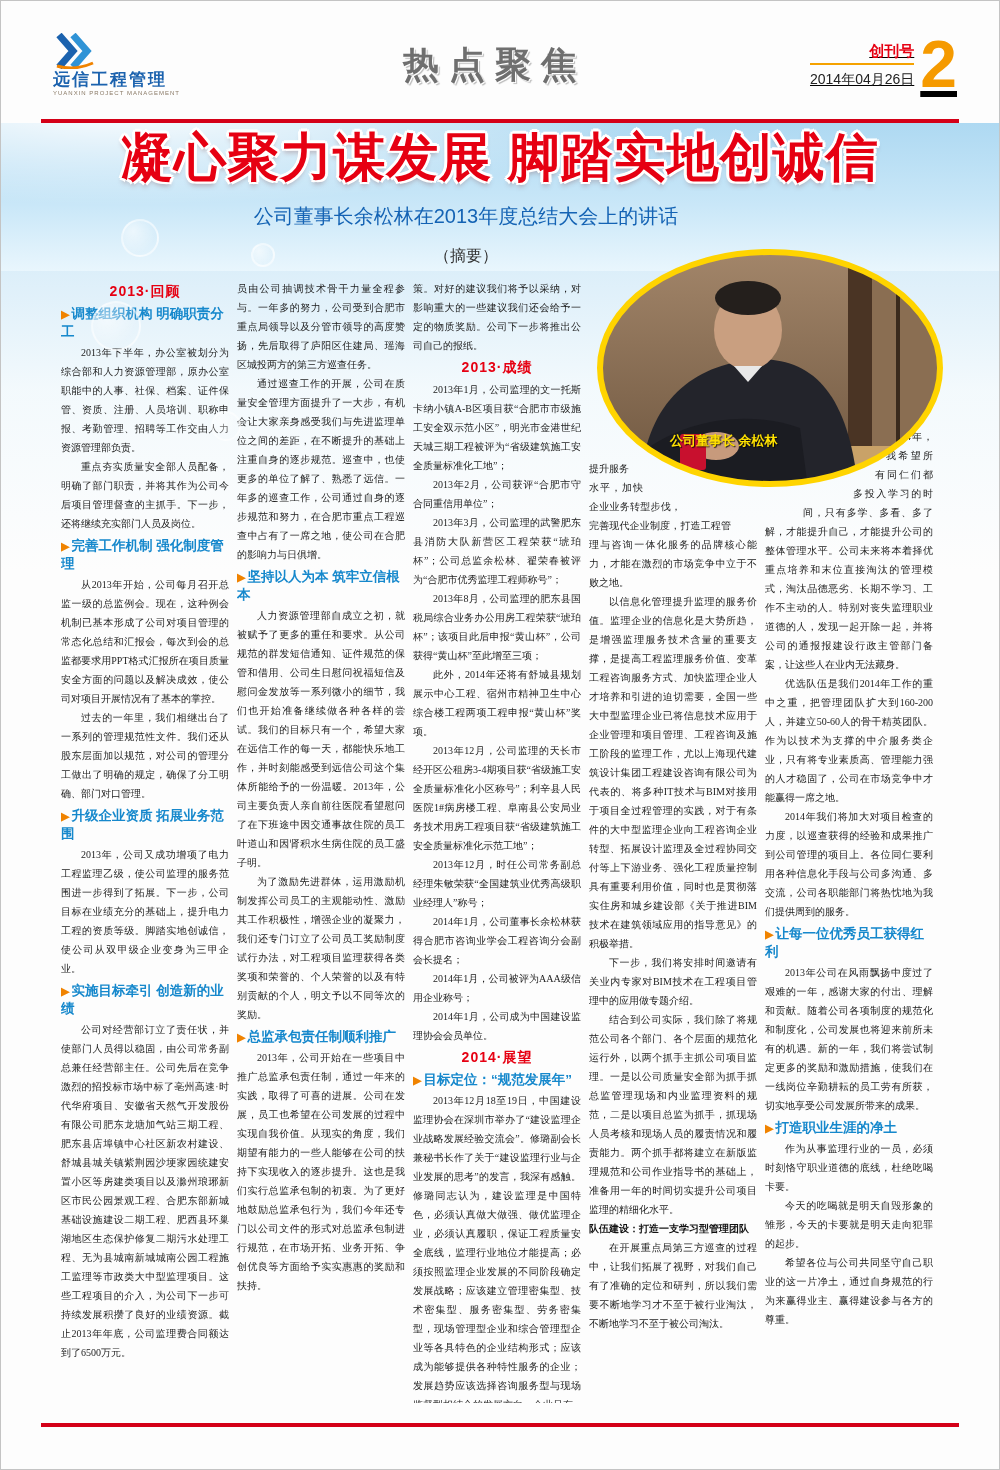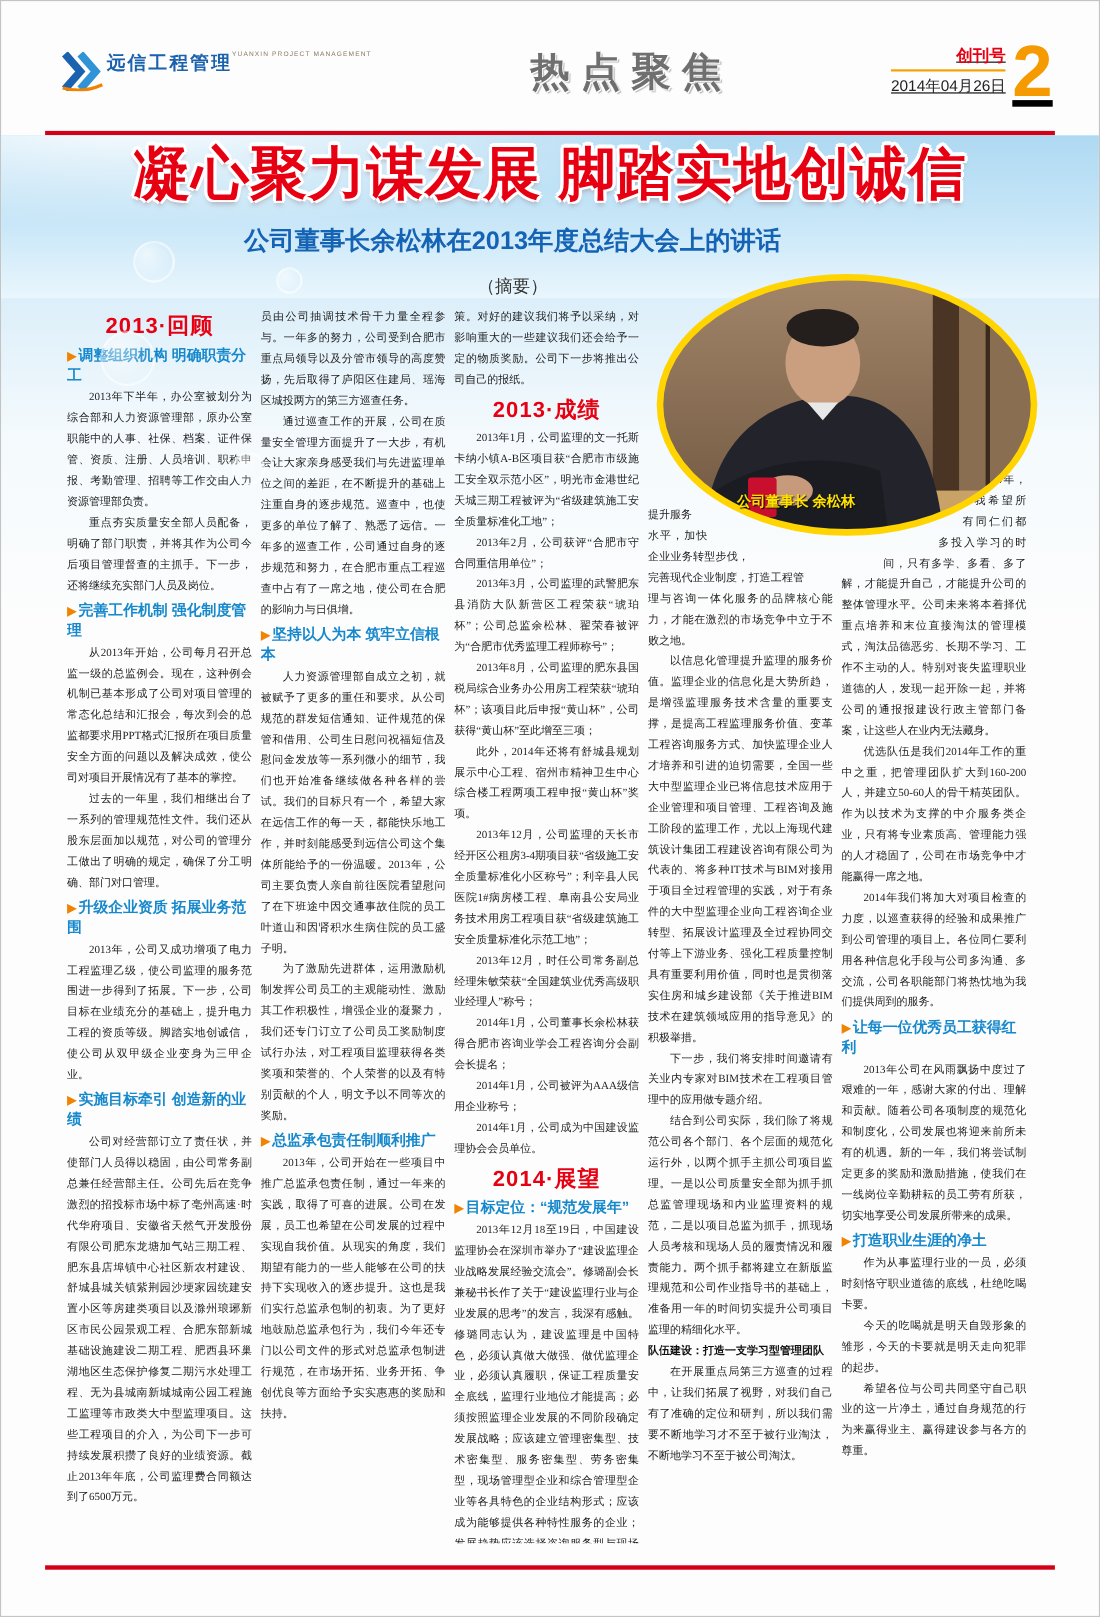--- a/index.html
+++ b/index.html
@@ -2,21 +2,21 @@
 <html><head>
 <meta charset="utf-8">
 <style>
   html,body{margin:0;padding:0;background:#e8e8e8;}
   .page{position:relative;width:1000px;height:1470px;margin:0 auto;background:#fdfdfd;
         font-family:"Liberation Serif","DejaVu Serif",serif;overflow:hidden;
         border:1px solid #c4c4c4;box-sizing:border-box;}
   
   .hd{display:flex;align-items:center;justify-content:space-between;height:118px;
       padding:10px 42px 0 52px;box-sizing:border-box;}
-  .logo{display:flex;flex-direction:row;align-items:flex-start;line-height:1.1;}
+  .logo{display:flex;flex-direction:column;align-items:flex-start;line-height:1.1;}
   .logo-title{color:#1b62ae;font-weight:bold;font-size:17px;letter-spacing:2px;
       font-family:"Liberation Sans",sans-serif;margin-top:2px;}
   .logo-sub{color:#8a7a66;font-size:6px;letter-spacing:1px;font-family:"Liberation Sans",sans-serif;}
   .hd-title{flex:1;text-align:center;font-family:"Liberation Sans",sans-serif;
       font-weight:bold;font-size:36px;letter-spacing:10px;color:#6f6f6f;
       text-shadow:1px 1px 0 #ffffff,2px 2px 1px #b9b9b9;}
   .issue{display:flex;align-items:center;gap:6px;text-decoration:underline;}
   .issue-txt{text-align:right;font-family:"Liberation Sans",sans-serif;line-height:1.35;}
   .issue-label{color:#e60012;font-weight:bold;font-size:15px;}
   .issue-line{height:2px;background:#f5a200;margin:2px 0 3px;}
@@ -26,46 +26,46 @@
   .rule{height:4px;background:#d40018;margin:0 40px;}
   
   .hero{position:relative;height:148px;
      background:radial-gradient(ellipse at 12% -10%,#ffffff 0%,rgba(255,255,255,0) 42%),
                 linear-gradient(180deg,#aed9f2 0%,#c9e7f8 55%,#e9f6fd 100%);}
   .headline{margin:0;text-align:center;color:#e60012;font-weight:bold;
      font-size:52px;letter-spacing:1px;font-family:"Liberation Sans",sans-serif;
      text-shadow:-2px -2px 0 #fff,2px -2px 0 #fff,-2px 2px 0 #fff,2px 2px 0 #fff,
                  -3px 0 0 #fff,3px 0 0 #fff,0 -3px 0 #fff,0 4px 5px rgba(120,60,60,.35);}
   .subwrap{width:820px;margin-left:55px;text-align:center;}
-  .subtitle{margin:10px 0 16px;color:#1463b4;font-weight:bold;font-size:23px;
+  .subtitle{margin:10px 0 16px;color:#1463b4;font-weight:normal;font-size:20px;
      font-family:"Liberation Sans",sans-serif;}
   .excerpt{margin:6px 0 0;color:#333;font-size:16px;}
   .bubble{position:absolute;border-radius:50%;pointer-events:none;
      border:2px solid rgba(255,255,255,.55);
      background:radial-gradient(circle at 30% 30%,rgba(255,255,255,.55),rgba(255,255,255,0) 70%);}
   
   .content{position:relative;padding:8px 60px 0;
      background:linear-gradient(180deg,rgba(187,224,246,.5) 0,rgba(225,243,252,.35) 120px,rgba(255,255,255,0) 300px);}
   .cols{display:flex;gap:8px;height:1124px;overflow:hidden;}
   .col{flex:0 0 168px;width:168px;overflow:hidden;}
   .col p{margin:0;font-size:10px;line-height:19px;text-align:justify;color:#1c1c1c;}
   .col p.pp{text-indent:2em;}
   .col p.pb{font-weight:bold;color:#111;}
-  .h-red{margin:4px 0 3px;text-align:center;color:#e60012;font-size:20px;font-weight:bold;
+  .h-red{margin:4px 0 3px;text-align:center;color:#e60012;font-size:14px;font-weight:bold;
      font-family:"Liberation Sans",sans-serif;letter-spacing:1px;}
   .h-blue{margin:4px 0 2px;color:#1688cc;font-size:13.5px;font-weight:bold;
      font-family:"Liberation Sans",sans-serif;}
   .h-blue .arr{color:#f08300;font-size:11px;margin-right:2px;}
   .ph-spacer{width:100%;}
   .stair{display:block;height:19px;}
   .stair.right{float:right;clear:right;}
   .stair.left{float:left;clear:left;}
   
   .photo{position:absolute;left:595px;top:247px;width:348px;height:240px;}
-  .photo-caption{position:absolute;left:74px;bottom:23px;color:#ffe100;font-weight:bold;
+  .photo-caption{position:absolute;left:74px;bottom:38px;color:#ffe100;font-weight:bold;
      font-size:13px;font-family:"Liberation Sans",sans-serif;text-shadow:1px 1px 1px rgba(0,0,0,.8);}
   .bottom-rule{position:absolute;left:40px;right:40px;bottom:42px;height:4px;background:#d40018;}
 </style>
 </head>
 <body>
 
 <div class="page">
 
   <div class="hd">
     <div class="logo">

